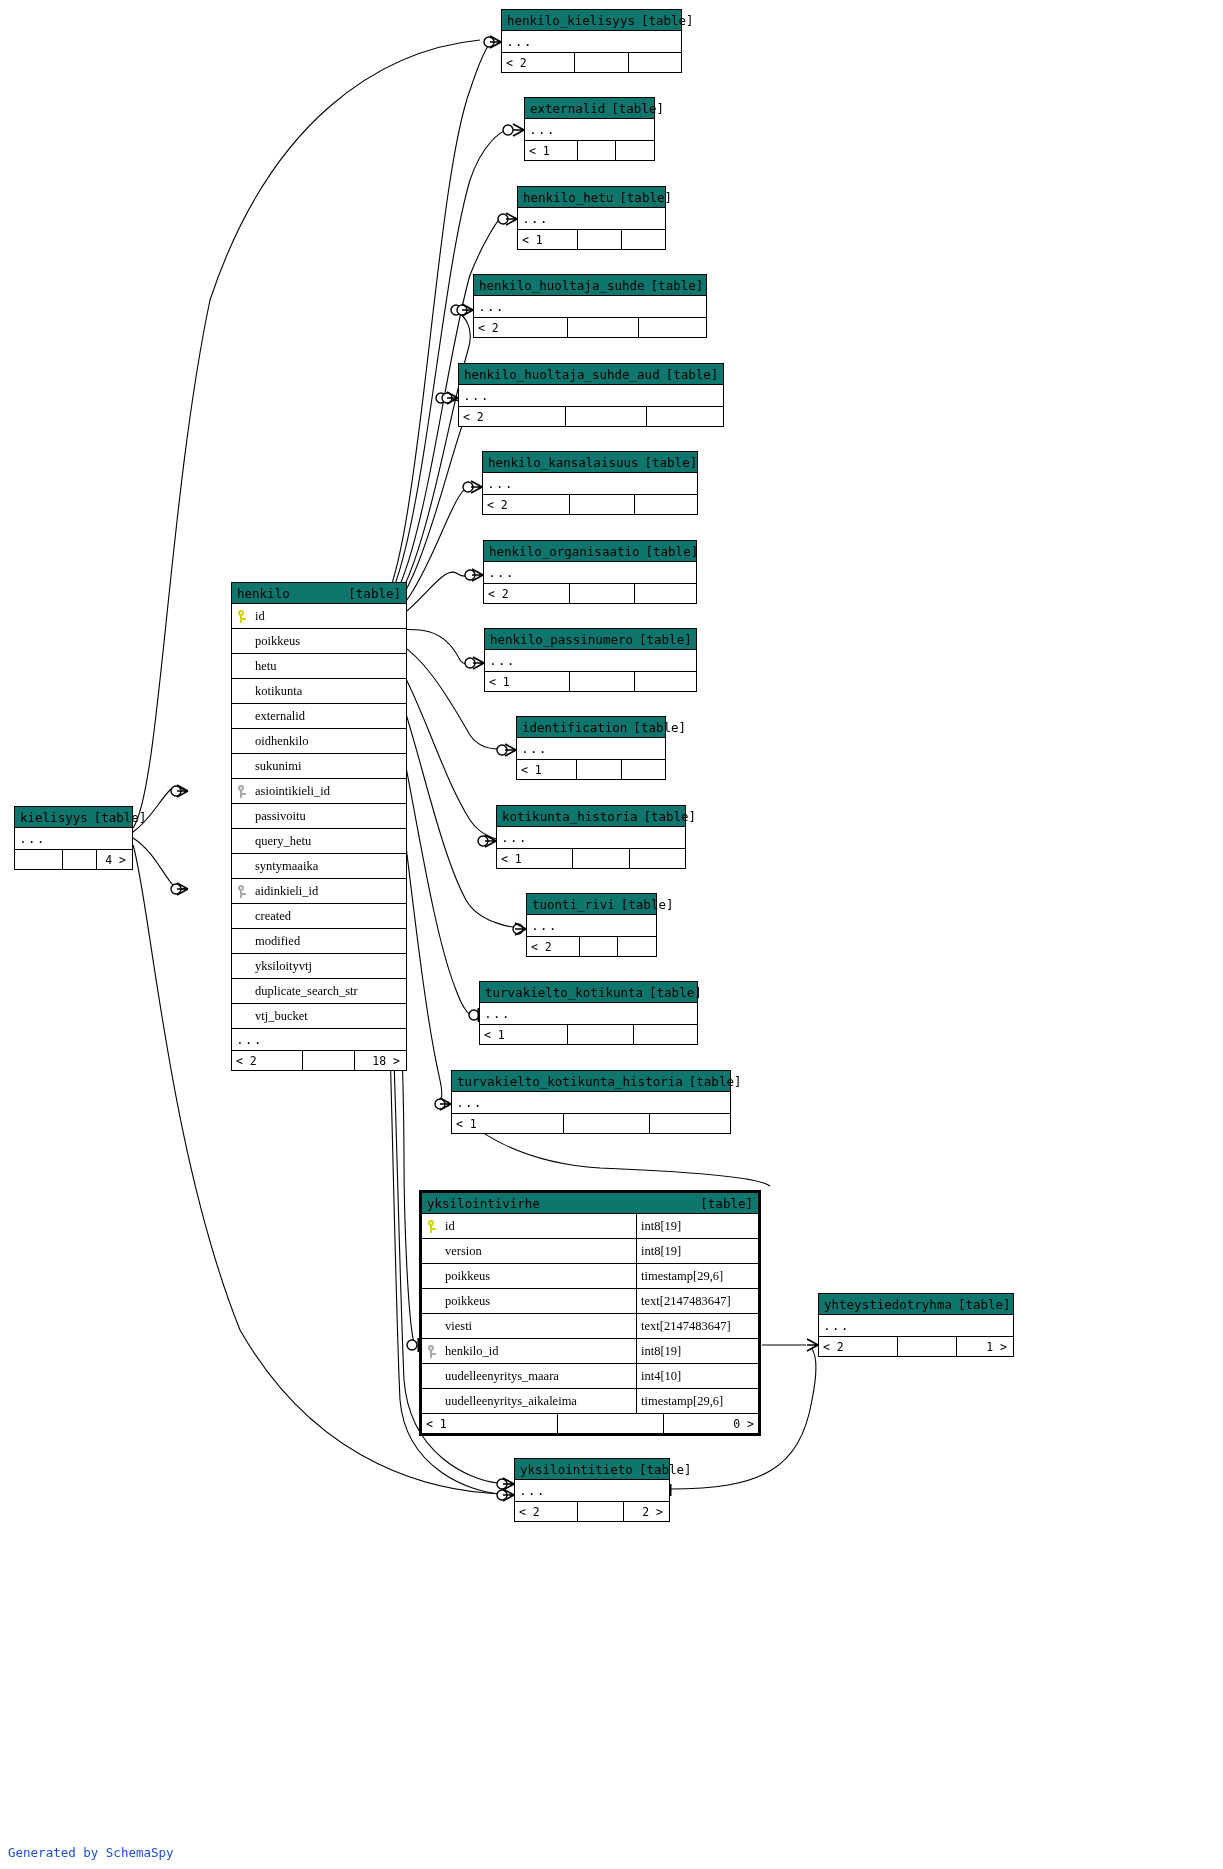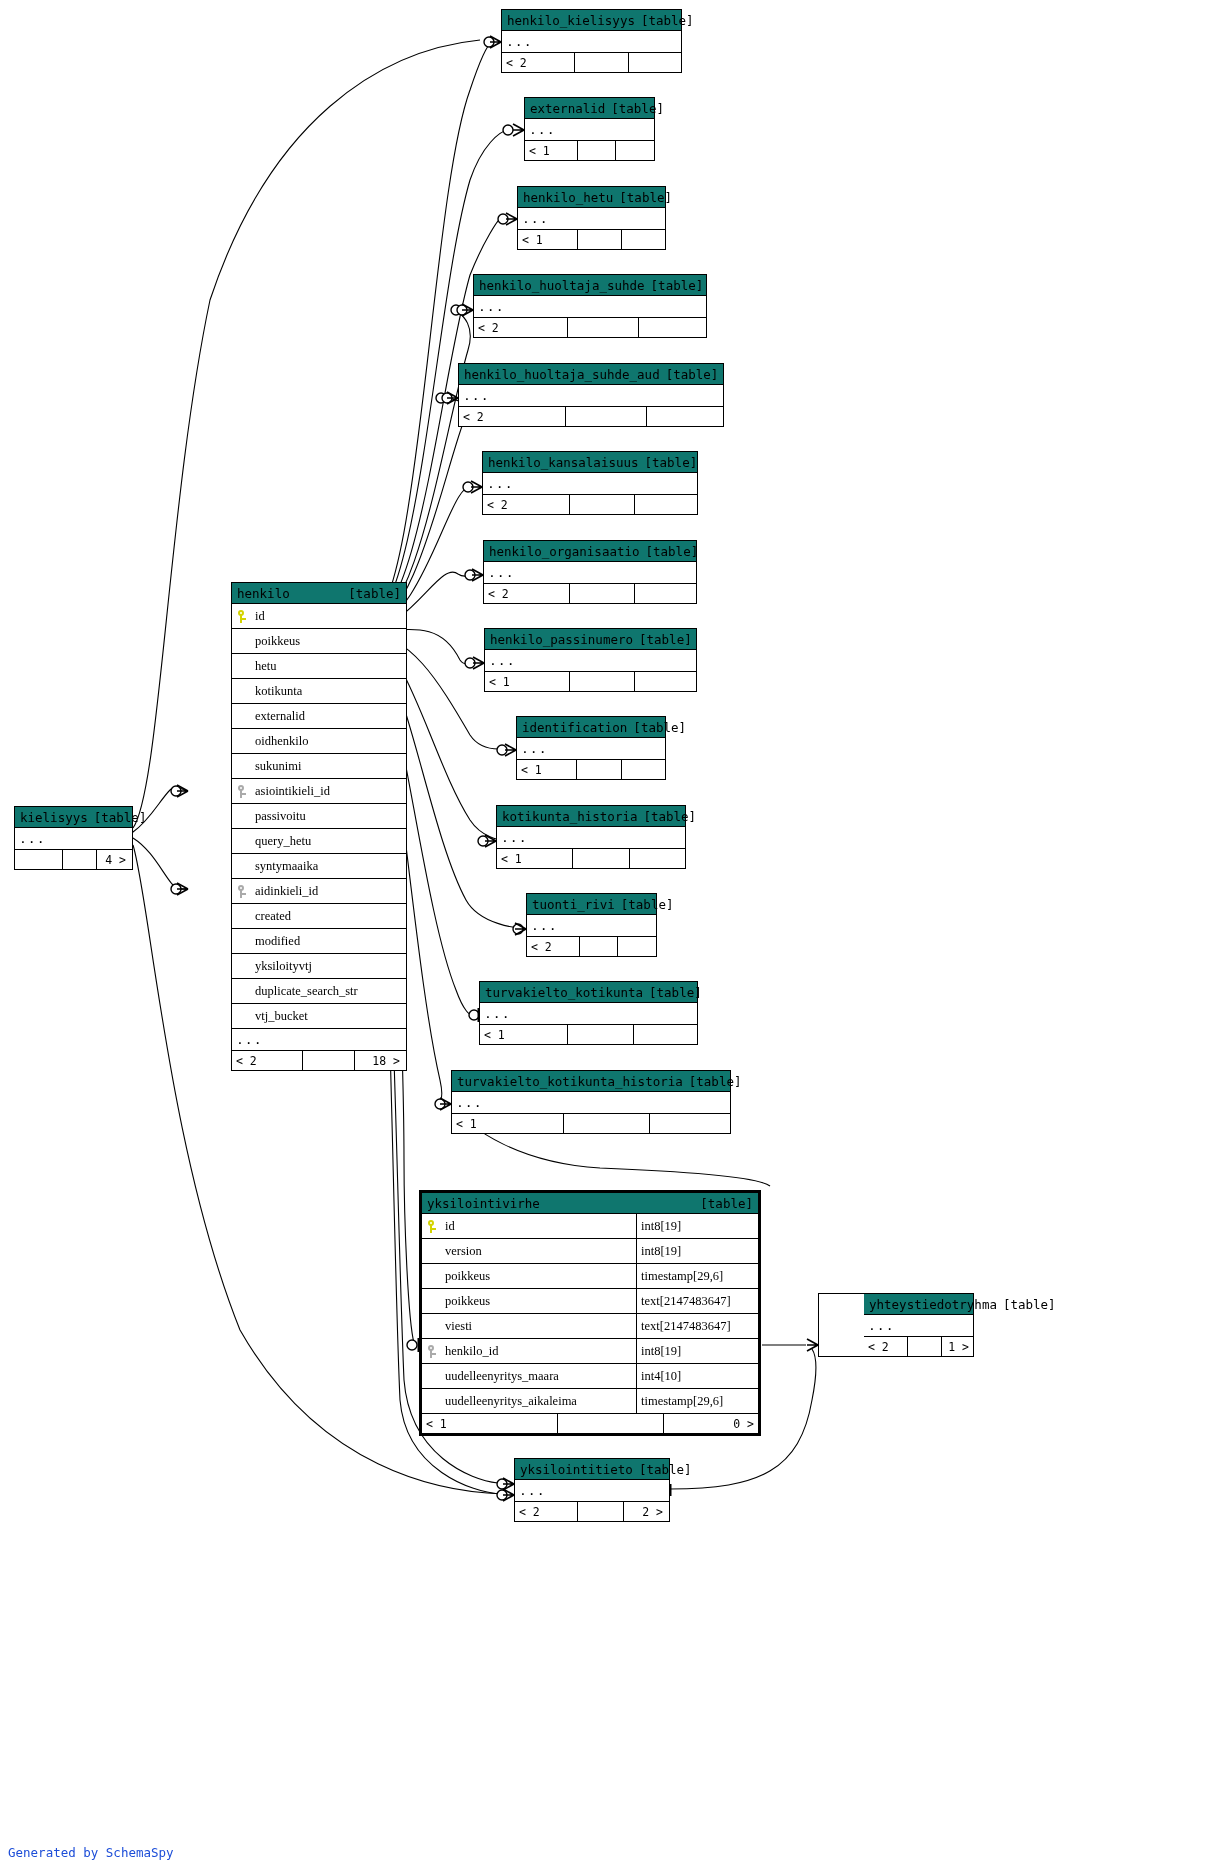--- a/index.html
+++ b/index.html
@@ -395,21 +395,21 @@
           <span class="tname">kielisyys</span>
           <span class="ttype">[table]</span>
         </div>
         <div class="ellipsis">...</div>
         <div class="foot">
           <div class="fc left" style="width:47px"></div>
           <div class="fc mid" style="width:35px"></div>
           <div class="fc right" style="width:33px">4 &gt;</div>
         </div>
       </div>
-      <div class="tbl" style="left: 818px; top: 1293px; width: 156px; padding-left: 45px;">
+      <div class="tbl" style="left: 818px; top: 1293px; width: 196px;">
         <div class="hdr">
           <span class="tname">yhteystiedotryhma</span>
           <span class="ttype">[table]</span>
         </div>
         <div class="ellipsis">...</div>
         <div class="foot">
           <div class="fc left" style="width:78px">&lt; 2</div>
           <div class="fc mid" style="width:60px"></div>
           <div class="fc right" style="width:54px">1 &gt;</div>
         </div>

